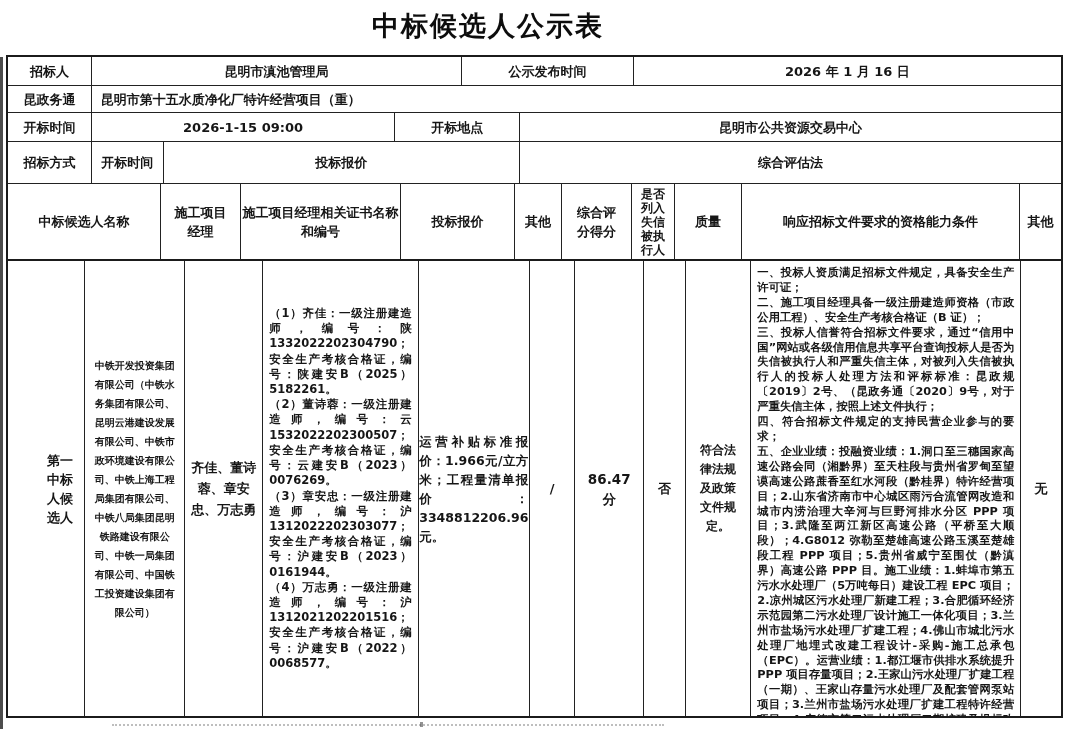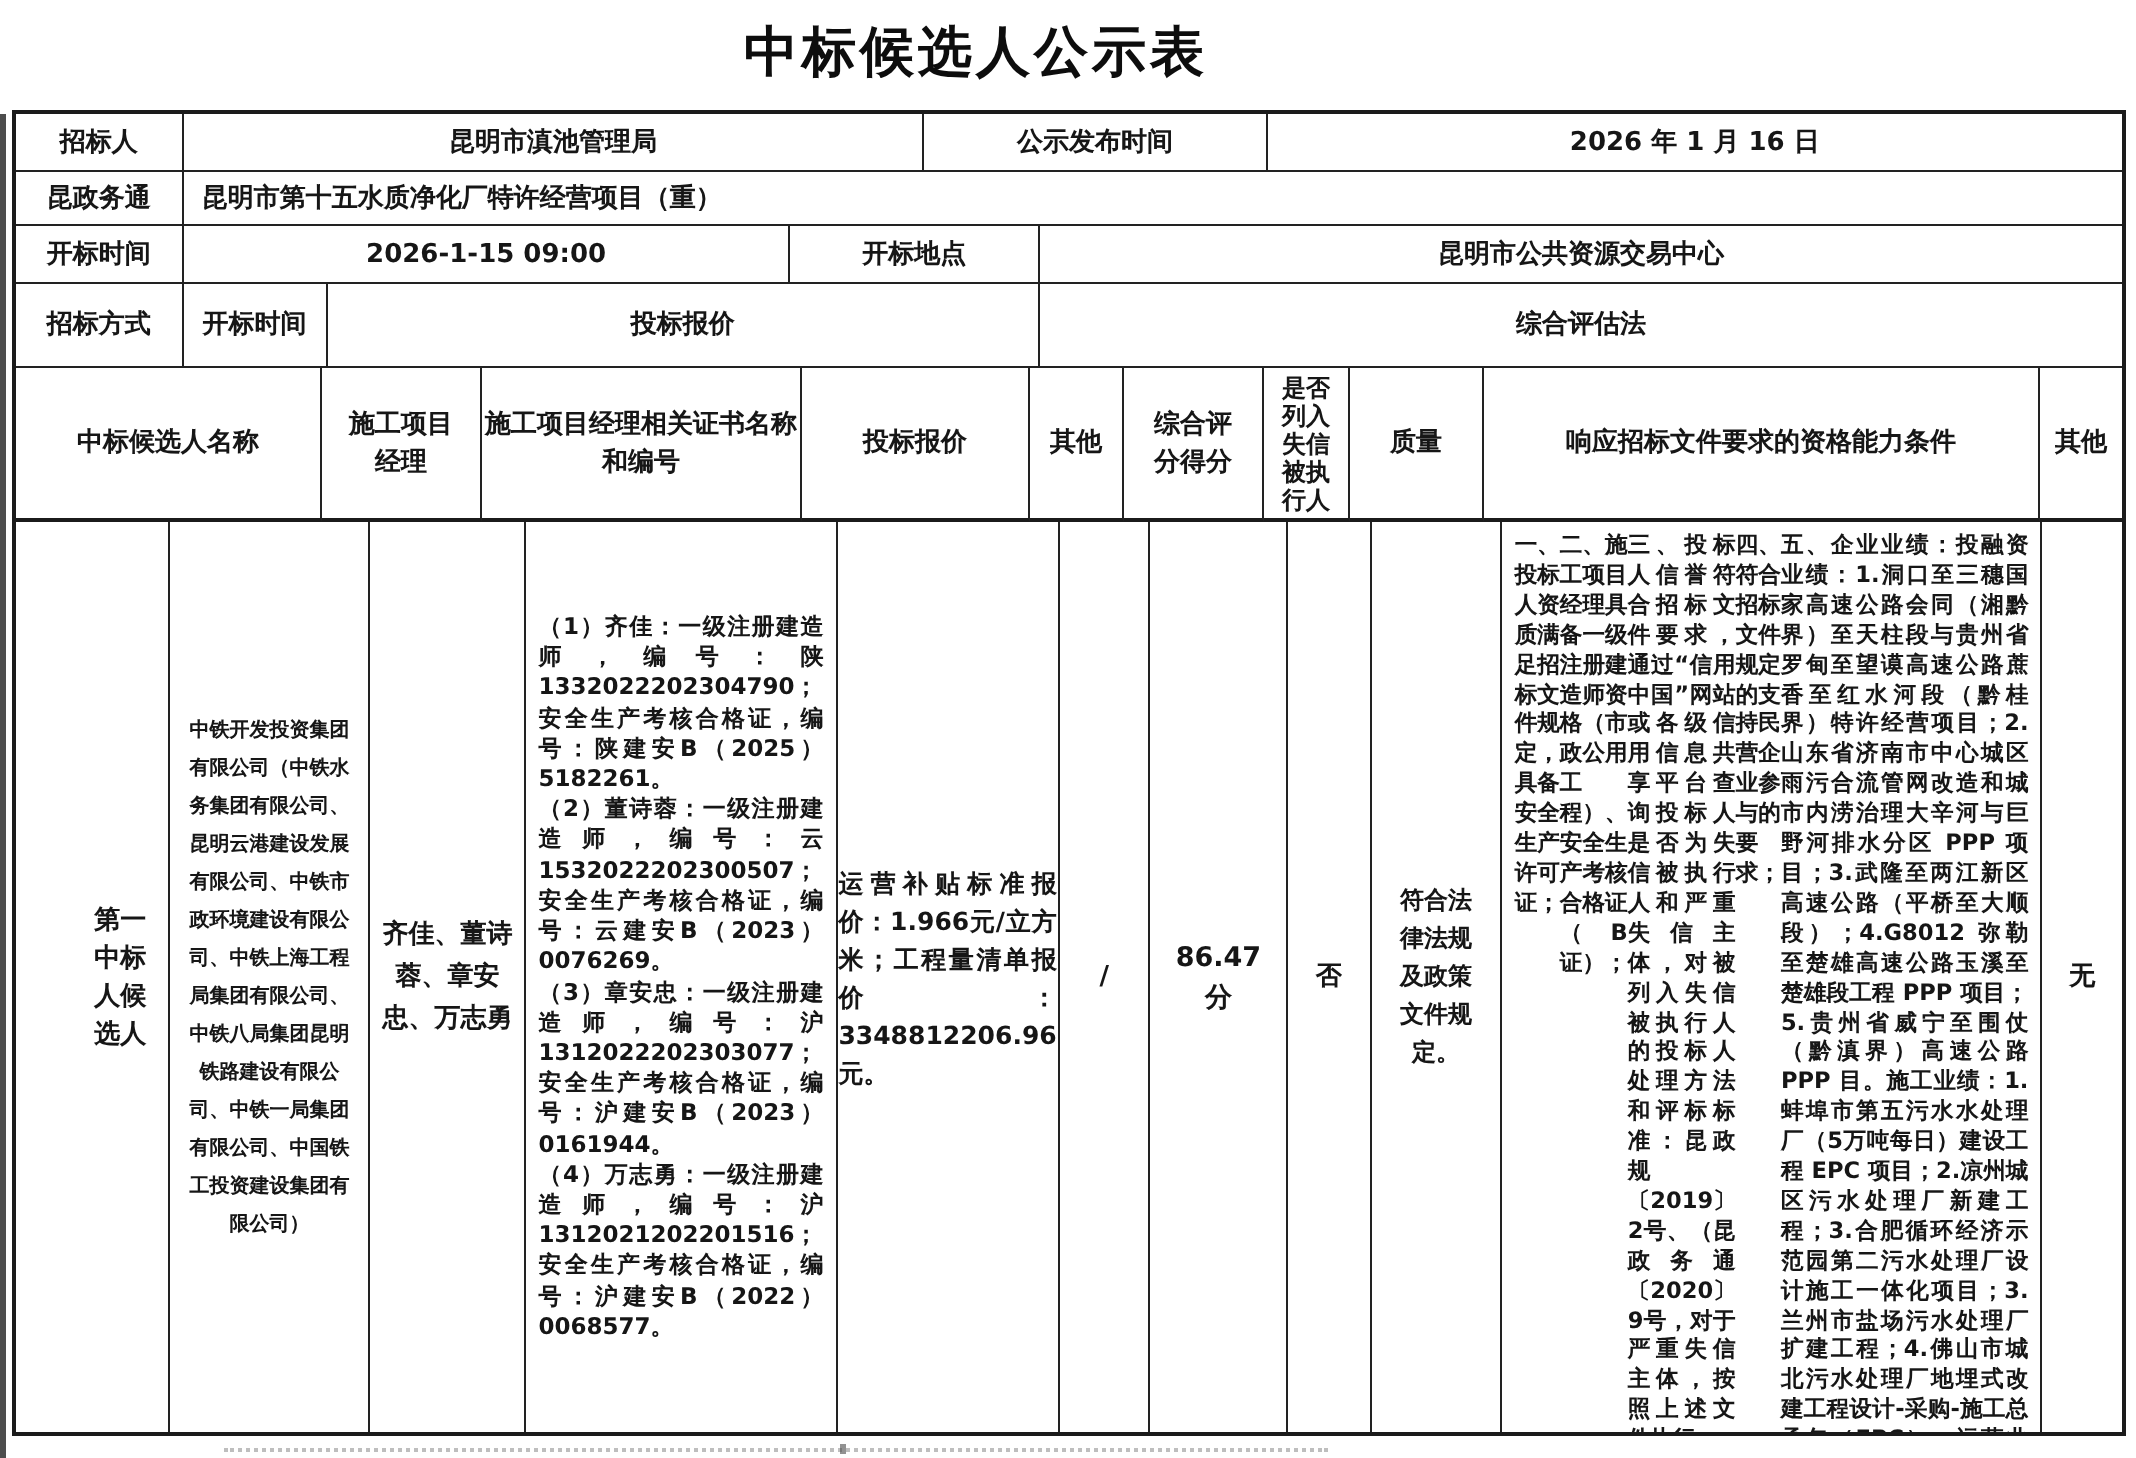--- a/index.html
+++ b/index.html
@@ -31,21 +31,21 @@
   .data{height:455px;border-bottom:none;}
   .rank-cell{padding:15px 11px;line-height:19px;margin-left:28px;}
   .name-cell{padding:0 5px;font-size:10px;line-height:19px;}
   .mgr-cell{padding:0 5px;line-height:21px;text-align:center;}
   .cert-cell{flex-direction:column;justify-content:center;align-items:stretch;
              padding:4px 6px;font-size:11.5px;line-height:15.2px;text-align:justify;}
   .cert-cell p{margin:0;text-align:justify;}
   .price-cell{padding:0 8px;font-size:12.5px;line-height:19px;text-align:justify;}
   .score-cell{padding:0 12px;font-size:13.5px;line-height:20px;}
   .quality-cell{padding:0 10px;font-size:12px;line-height:19px;}
-  .qual-cell{justify-content:flex-start;align-items:stretch;
+  .qual-cell{flex-direction:column;justify-content:flex-start;align-items:stretch;
              padding:5px 6px;font-size:11.3px;line-height:14.9px;}
   .qual-cell p{margin:0;text-align:justify;}
   
   .scan-edge{position:absolute;left:0;top:57px;width:3px;height:672px;background:#2e2e2e;opacity:.85;}
   .bottom-dots{position:absolute;left:112px;top:724px;width:552px;height:0;
                border-top:2px dotted rgba(110,110,110,.45);}
   .bottom-tick{position:absolute;left:420px;top:722px;width:3px;height:5px;background:#4a4a4a;opacity:.6;}
 </style>
 </head>
 <body>

